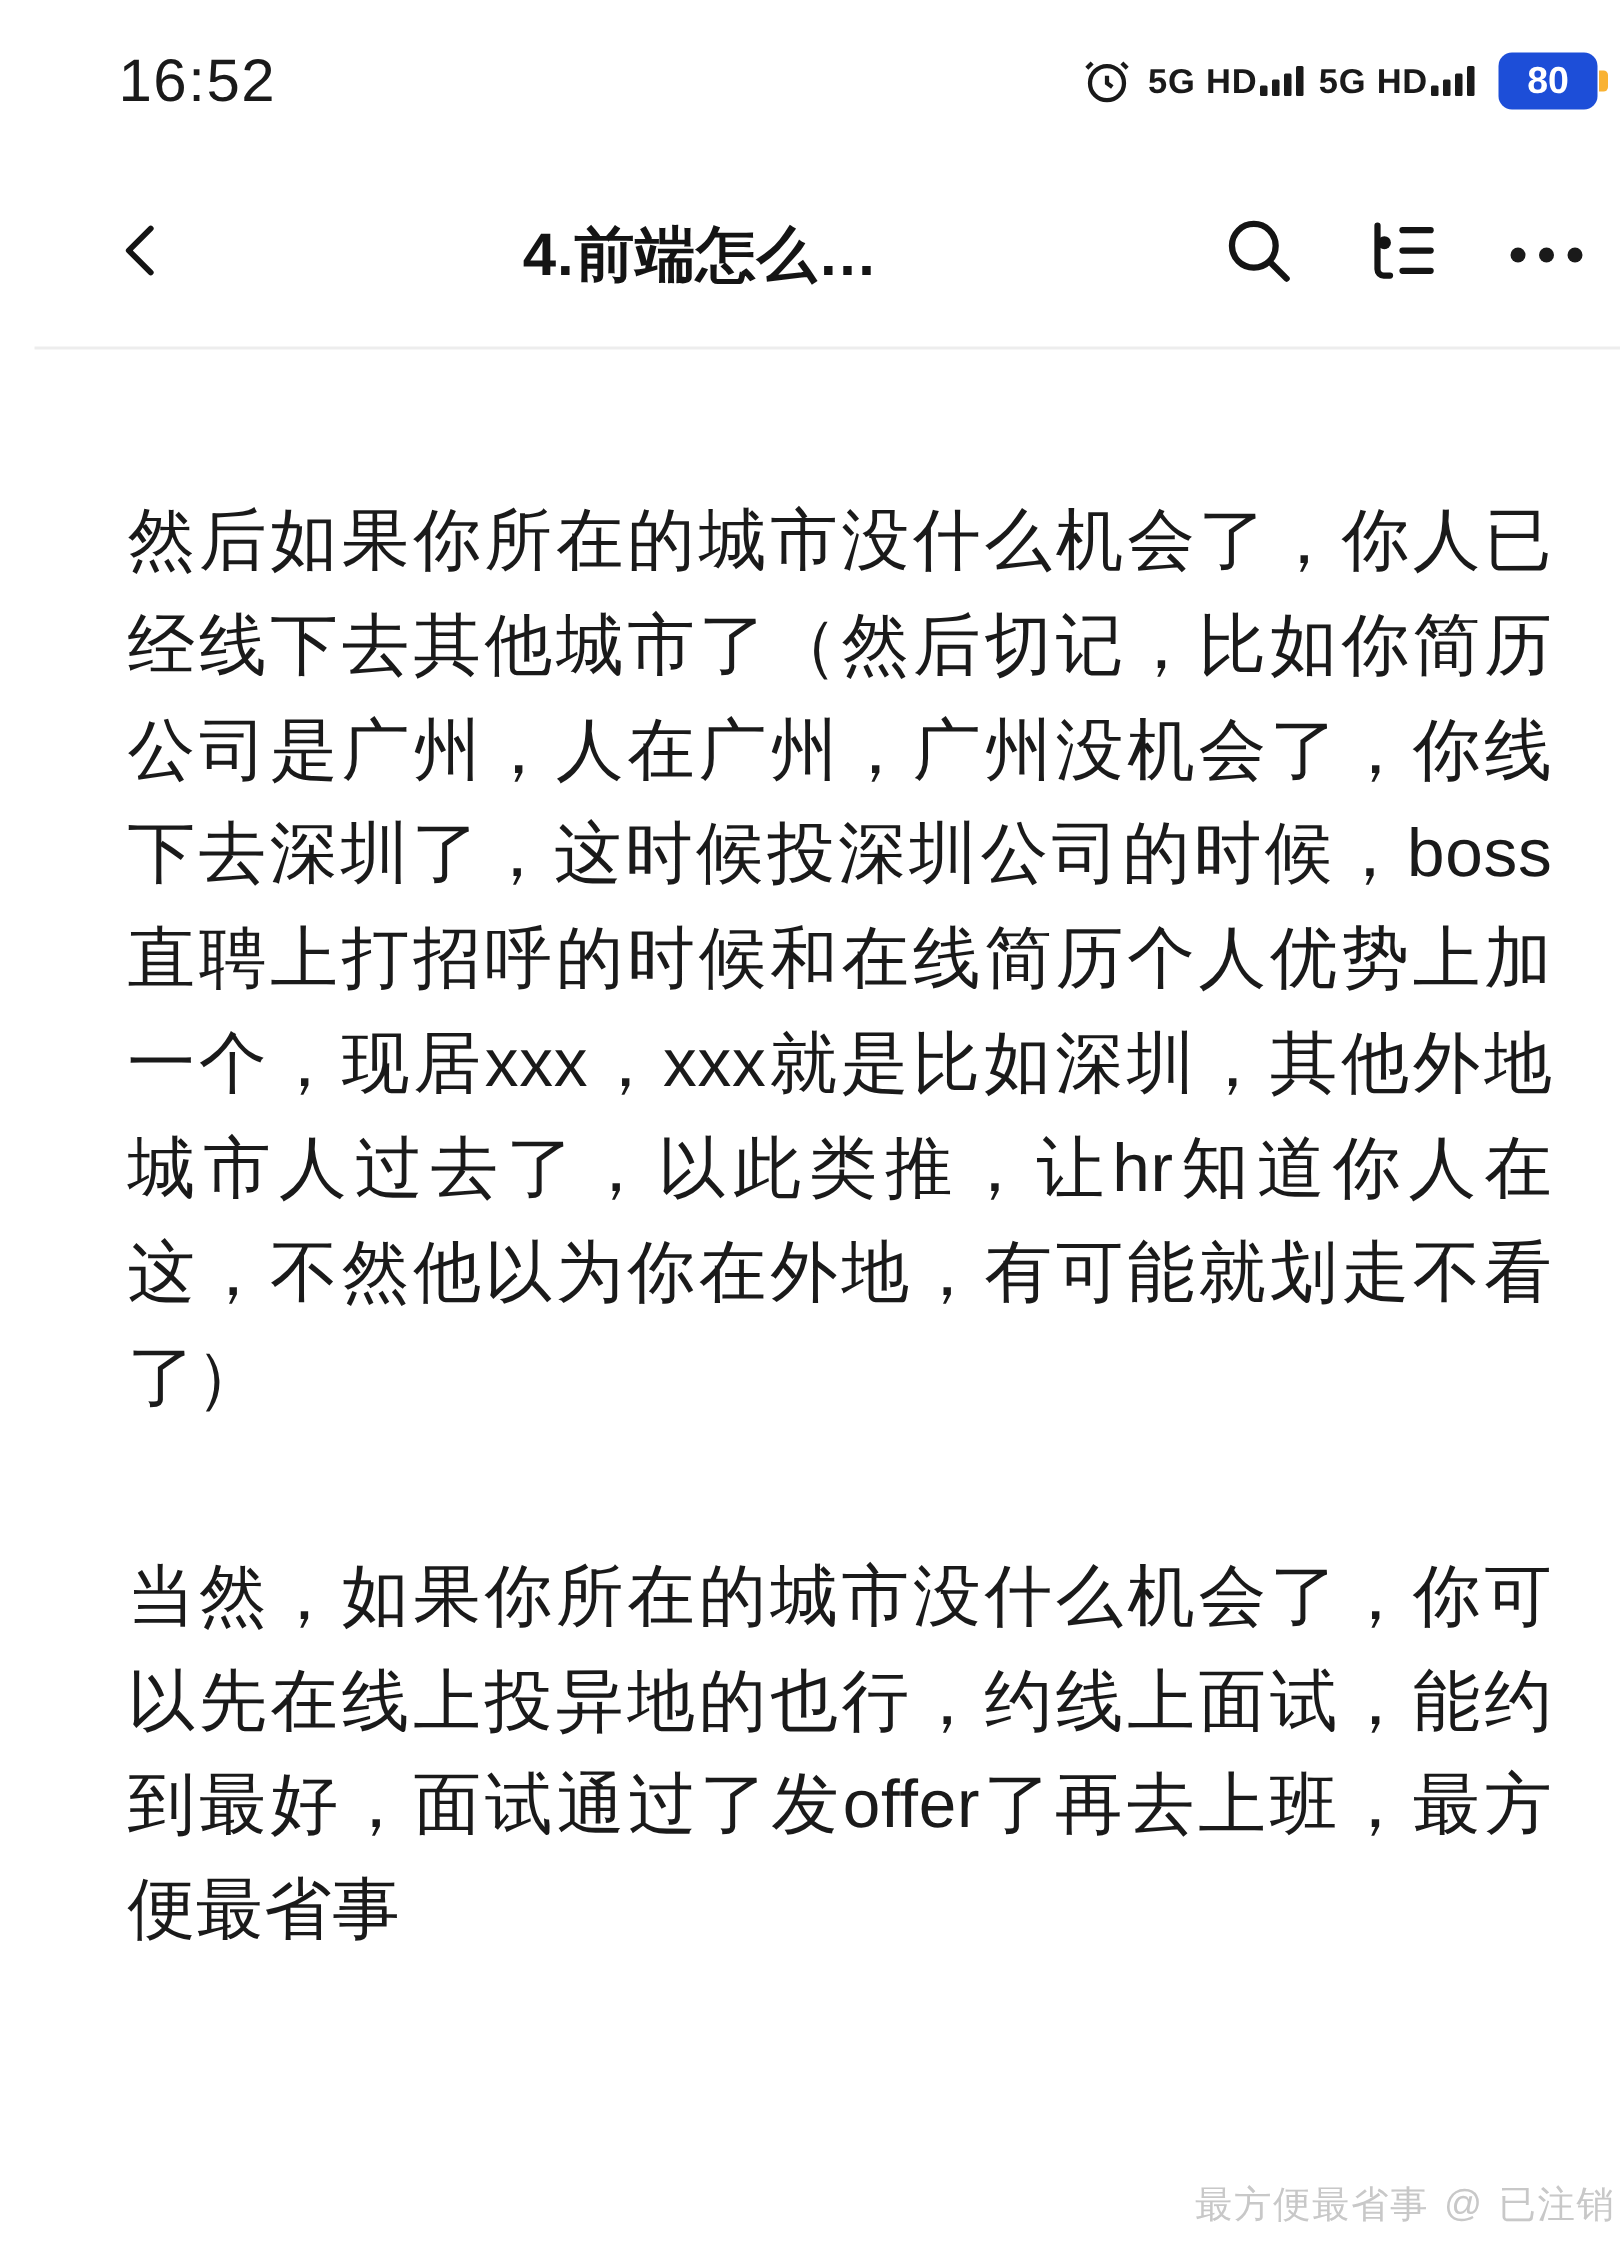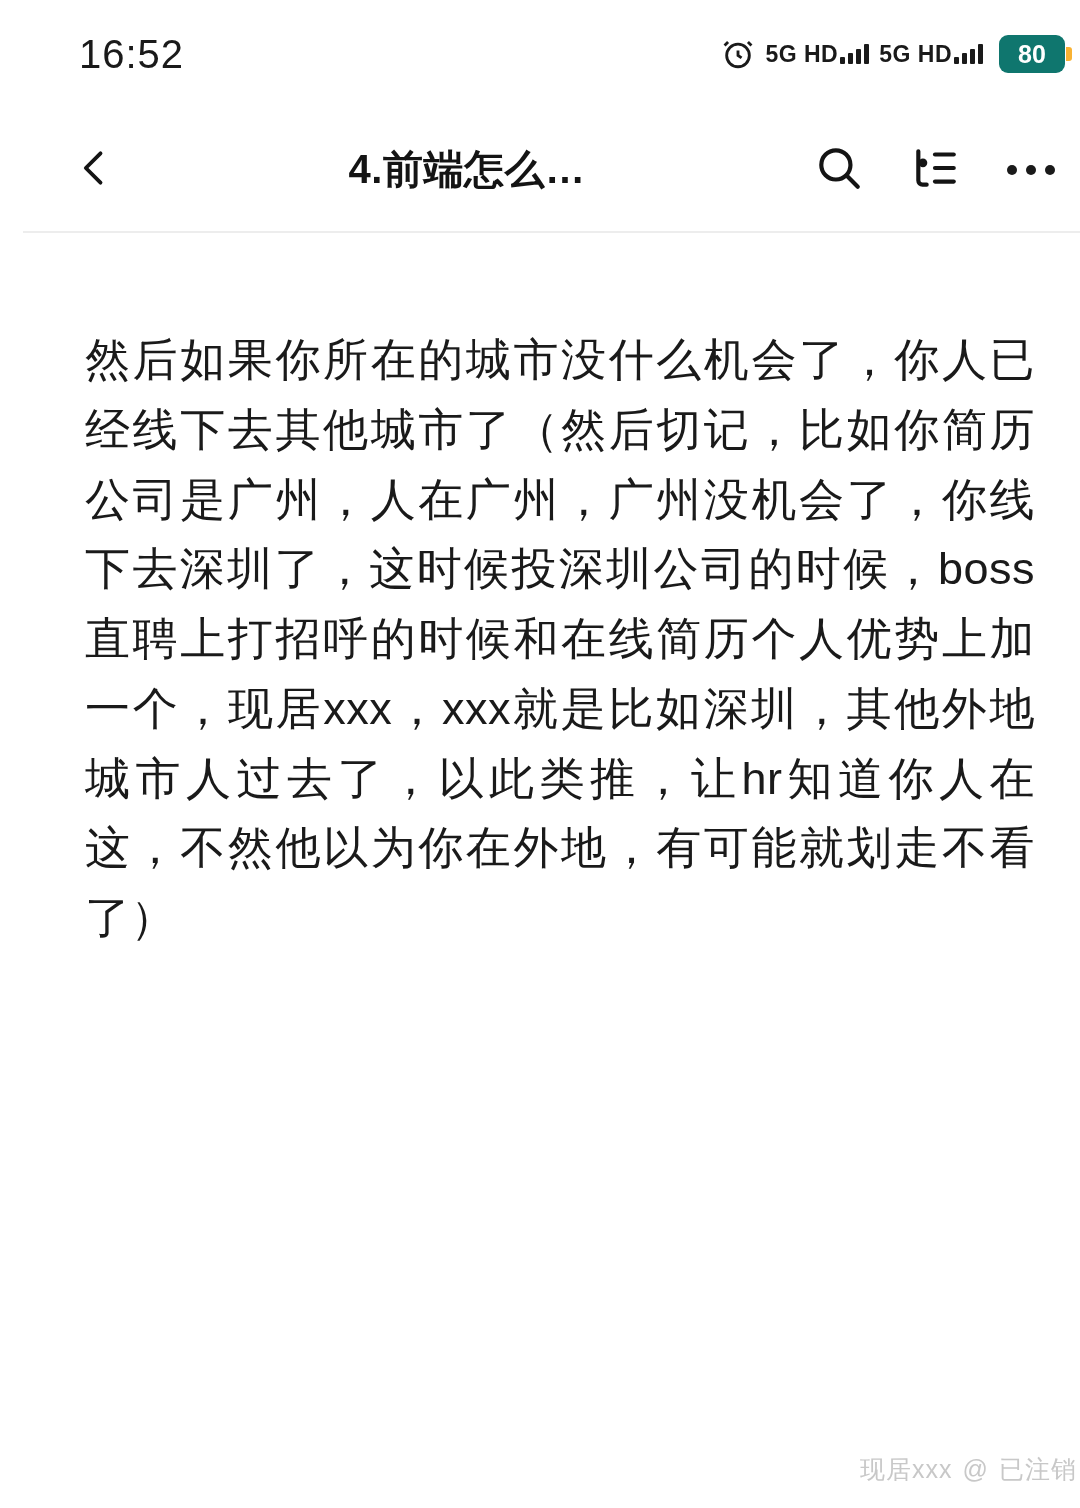--- a/index.html
+++ b/index.html
@@ -63,21 +63,21 @@
     border-radius: 1px;
   }
   .bars i:nth-child(1) { height: 7px; }
   .bars i:nth-child(2) { height: 11px; }
   .bars i:nth-child(3) { height: 15px; }
   .bars i:nth-child(4) { height: 20px; }
   .battery {
     margin-left: 6px;
     width: 66px;
     height: 38px;
-    background: #0f766e;
+    background: #1d4ed8;
     border-radius: 9px;
     display: flex;
     align-items: center;
     justify-content: center;
     position: relative;
   }
   .battery:after {
     content: "";
     position: absolute;
     right: -7px;
@@ -267,23 +267,24 @@
             <i></i>
             <i></i>
             <i></i>
           </span>
       </div>
     </div>
   </div>
 
   <div class="content">
     <p class="para">然后如果你所在的城市没什么机会了，你人已经线下去其他城市了（然后切记，比如你简历公司是广州，人在广州，广州没机会了，你线下去深圳了，这时候投深圳公司的时候，boss直聘上打招呼的时候和在线简历个人优势上加一个，现居xxx，xxx就是比如深圳，其他外地城市人过去了，以此类推，让hr知道你人在这，不然他以为你在外地，有可能就划走不看了）</p>
+    <p class="para">当然，如果你所在的城市没什么机会了，你可以先在线上投异地的也行，约线上面试，能约到最好，面试通过了发offer了再去上班，最方便最省事</p>
 
     <div class="scroll-track"></div>
 
     <div class="watermark">
-      <span>现居xxx</span>
+      <span>最方便最省事</span>
       <span class="wm-at">@</span>
       <span>已注销</span>
     </div>
   </div>
 
 </div>
 
 </body></html>

